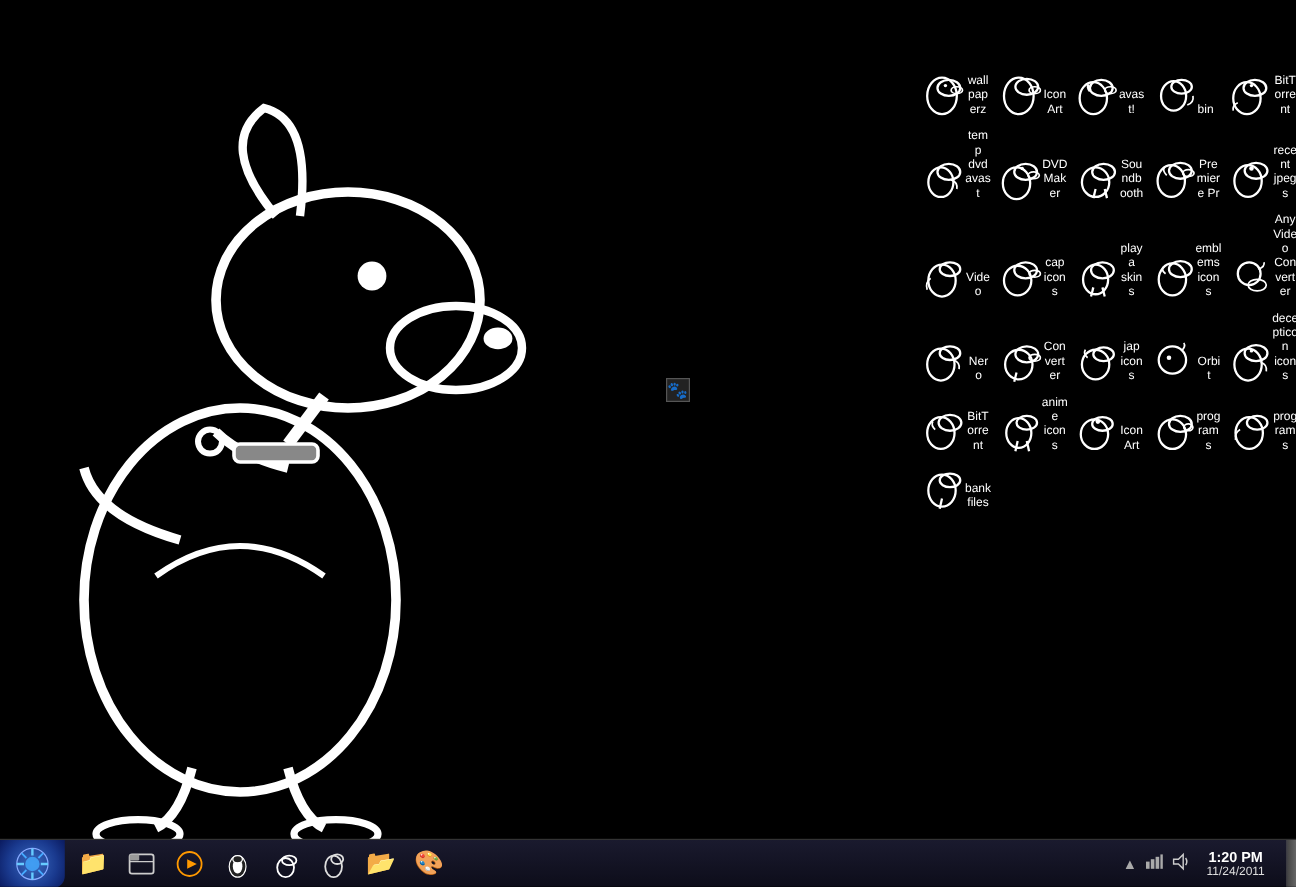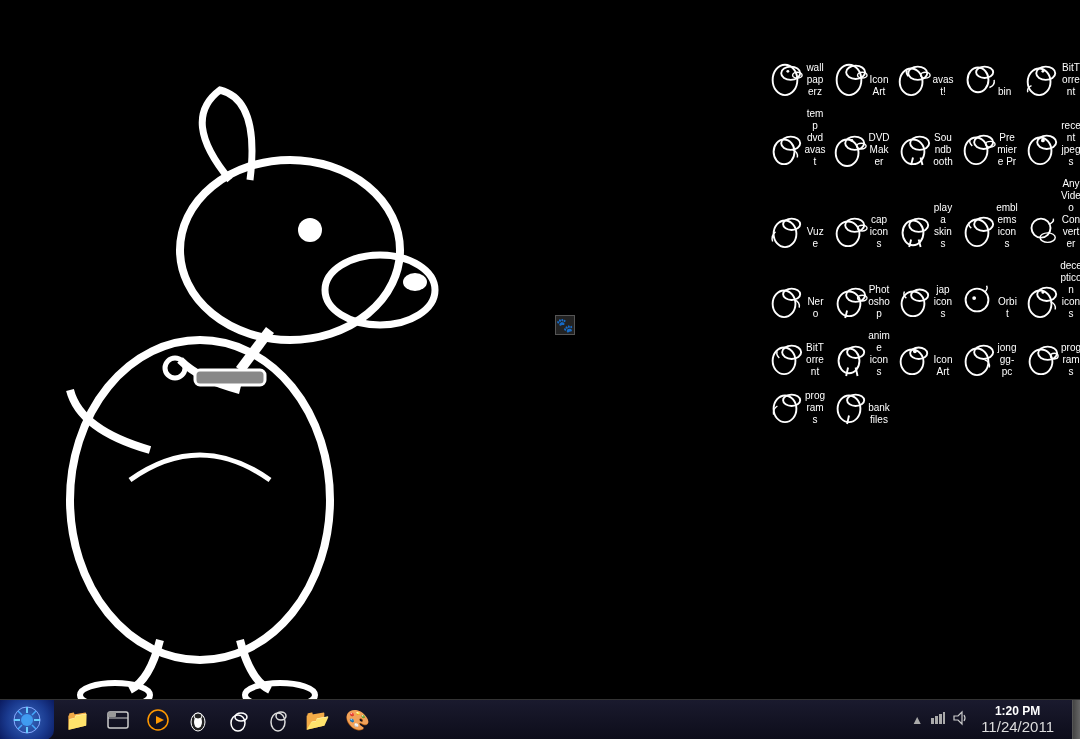--- a/index.html
+++ b/index.html
@@ -162,21 +162,21 @@
       height: 24px;
       cursor: pointer;
     }
     #clock-time {
       color: #fff;
       font-size: 12px;
       font-weight: bold;
     }
     #clock-date {
       color: #ddd;
-      font-size: 15px;
+      font-size: 10px;
     }
 
     #show-desktop {
       width: 8px;
       height: 40px;
       background: linear-gradient(to right, #444, #666);
       cursor: pointer;
       border-left: 1px solid #555;
     }
   </style>
@@ -344,21 +344,21 @@
     </div>
     <div class="desktop-icon">
       <div class="icon-img">
         <svg class="snoopy-icon" viewBox="0 0 40 40">
             <rect width="40" height="40" fill="#000"></rect>
             <ellipse cx="20" cy="24" rx="12" ry="14" fill="none" stroke="#fff" stroke-width="2"></ellipse>
             <ellipse cx="27" cy="14" rx="9" ry="6" fill="none" stroke="#fff" stroke-width="2"></ellipse>
             <path d="M10,22 Q5,26 7,32" fill="none" stroke="#fff" stroke-width="1.5"></path>
           </svg>
       </div>
-      <span class="icon-label">Vuze</span>
+      <span class="icon-label">Video</span>
     </div>
     <div class="desktop-icon">
       <div class="icon-img">
         <svg class="snoopy-icon" viewBox="0 0 40 40">
             <rect width="40" height="40" fill="#000"></rect>
             <ellipse cx="19" cy="24" rx="12" ry="13" fill="none" stroke="#fff" stroke-width="2"></ellipse>
             <ellipse cx="26" cy="15" rx="10" ry="7" fill="none" stroke="#fff" stroke-width="2"></ellipse>
             <ellipse cx="34" cy="18" rx="5" ry="3" fill="none" stroke="#fff" stroke-width="1.5"></ellipse>
           </svg>
       </div>
@@ -413,21 +413,21 @@
     <div class="desktop-icon">
       <div class="icon-img">
         <svg class="snoopy-icon" viewBox="0 0 40 40">
             <rect width="40" height="40" fill="#000"></rect>
             <ellipse cx="20" cy="24" rx="12" ry="13" fill="none" stroke="#fff" stroke-width="2"></ellipse>
             <ellipse cx="27" cy="15" rx="10" ry="7" fill="none" stroke="#fff" stroke-width="2"></ellipse>
             <ellipse cx="34" cy="18" rx="5" ry="3" fill="none" stroke="#fff" stroke-width="1.5"></ellipse>
             <line x1="18" y1="31" x2="16" y2="39" stroke="#fff" stroke-width="2"></line>
           </svg>
       </div>
-      <span class="icon-label">Photoshop</span>
+      <span class="icon-label">Converter</span>
     </div>
     <div class="desktop-icon">
       <div class="icon-img">
         <svg class="snoopy-icon" viewBox="0 0 40 40">
             <rect width="40" height="40" fill="#000"></rect>
             <ellipse cx="20" cy="24" rx="12" ry="13" fill="none" stroke="#fff" stroke-width="2"></ellipse>
             <ellipse cx="27" cy="15" rx="9" ry="6" fill="none" stroke="#fff" stroke-width="2"></ellipse>
             <path d="M13,18 Q9,15 11,11" fill="none" stroke="#fff" stroke-width="1.5"></path>
           </svg>
       </div>
@@ -484,31 +484,20 @@
     <div class="desktop-icon">
       <div class="icon-img">
         <svg class="snoopy-icon" viewBox="0 0 40 40">
             <rect width="40" height="40" fill="#000"></rect>
             <ellipse cx="19" cy="24" rx="12" ry="13" fill="none" stroke="#fff" stroke-width="2"></ellipse>
             <ellipse cx="26" cy="15" rx="9" ry="6" fill="none" stroke="#fff" stroke-width="2"></ellipse>
             <circle cx="22" cy="13" r="2" fill="#fff"></circle>
           </svg>
       </div>
       <span class="icon-label">IconArt</span>
-    </div>
-    <div class="desktop-icon">
-      <div class="icon-img">
-        <svg class="snoopy-icon" viewBox="0 0 40 40">
-            <rect width="40" height="40" fill="#000"></rect>
-            <ellipse cx="20" cy="24" rx="12" ry="14" fill="none" stroke="#fff" stroke-width="2"></ellipse>
-            <ellipse cx="27" cy="14" rx="10" ry="7" fill="none" stroke="#fff" stroke-width="2"></ellipse>
-            <path d="M28,22 Q34,24 33,30" fill="none" stroke="#fff" stroke-width="1.5"></path>
-          </svg>
-      </div>
-      <span class="icon-label">jonggg-pc</span>
     </div>
     <div class="desktop-icon">
       <div class="icon-img">
         <svg class="snoopy-icon" viewBox="0 0 40 40">
             <rect width="40" height="40" fill="#000"></rect>
             <ellipse cx="20" cy="24" rx="12" ry="13" fill="none" stroke="#fff" stroke-width="2"></ellipse>
             <ellipse cx="27" cy="15" rx="10" ry="7" fill="none" stroke="#fff" stroke-width="2"></ellipse>
             <ellipse cx="34" cy="18" rx="4" ry="3" fill="none" stroke="#fff" stroke-width="1.5"></ellipse>
           </svg>
       </div>

